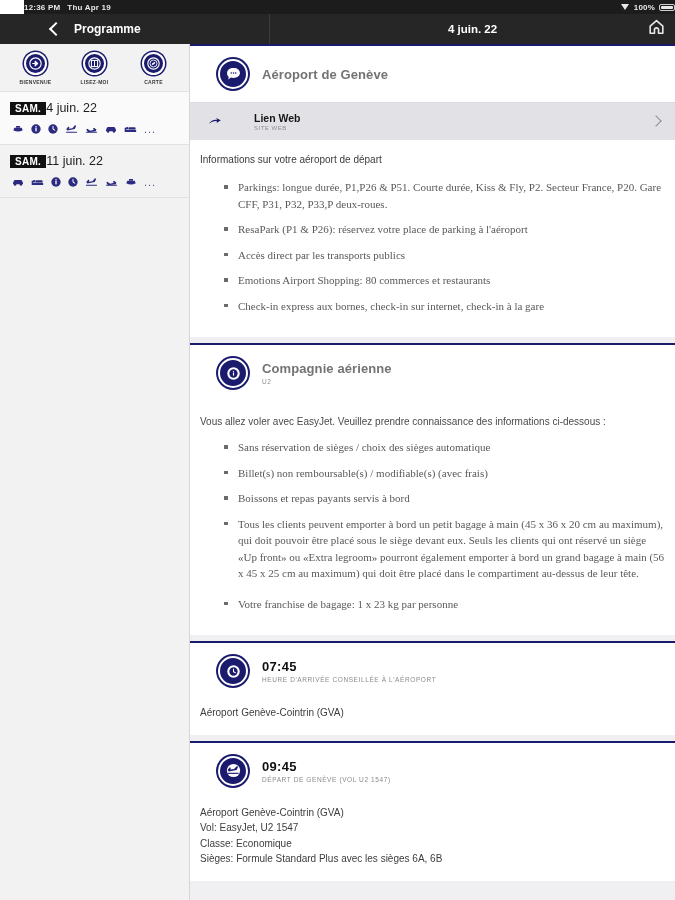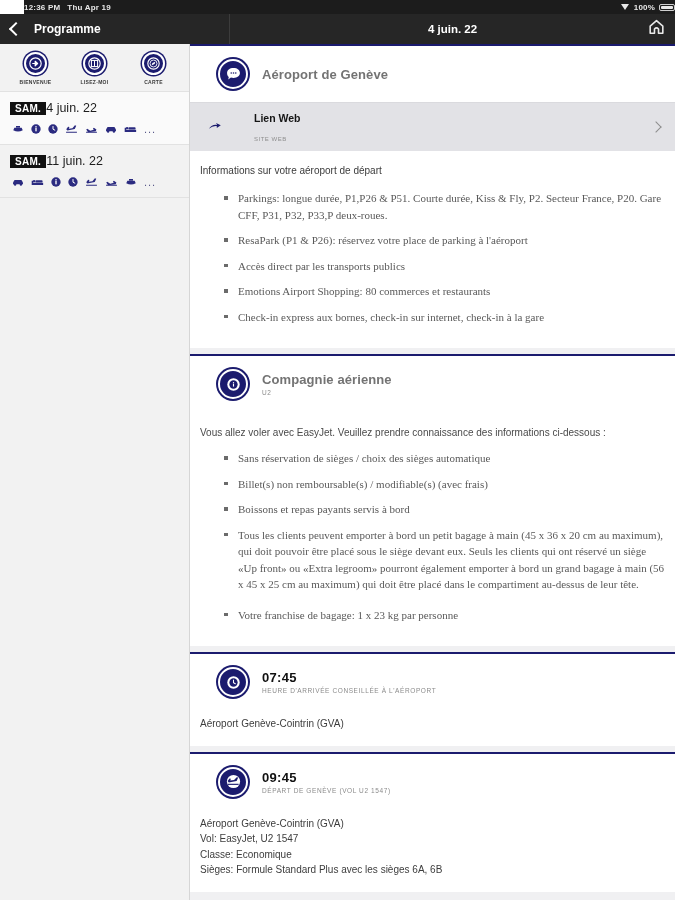--- a/index.html
+++ b/index.html
@@ -28,21 +28,21 @@
     border-top:6px solid #e8e8e8;
   }
   .batt { width: 16px; height: 7px; border: 1px solid #cfcfcf; border-radius: 2px; position: relative; }
   .batt:after { content:""; position:absolute; right:-2.5px; top:2px; width:1.5px; height:3px; background:#cfcfcf; border-radius:0 1px 1px 0;}
   .batt > i { position:absolute; left:1px; top:1px; bottom:1px; right:1px; background:#e8e8e8; border-radius:1px; display:block;}
 
   
   .navbar { height: 30px; background: #262626; display: flex; align-items: stretch; flex: none; }
   .nav-left {
     width: 230px; display: flex; align-items: center; gap: 14px;
-    padding-left: 8px; border-right: 1px solid #3c3c3c;
+    padding-left: 8px; border-right: 1px solid #3c3c3c; margin-left: 40px;
   }
   .back-chev {
     width: 12px; height: 12px; position: relative; cursor: pointer; flex: none;
   }
   .back-chev:before {
     content:""; position:absolute; left:3px; top:1px; width:8px; height:8px;
     border-left: 2.4px solid #fff; border-bottom: 2.4px solid #fff;
     transform: rotate(45deg);
   }
   .nav-title-left { color:#fff; font-size: 12px; font-weight: bold; }
@@ -93,21 +93,21 @@
   }
   .head-txt { display:flex; flex-direction: column; gap: 2px; }
   .head-title { font-size: 13px; font-weight: bold; color:#737373; letter-spacing:.1px; }
   .head-sub { font-size: 6.5px; color:#8b8b8b; letter-spacing:.6px; text-transform: uppercase; }
   .head-time { font-size: 13px; font-weight: bold; color:#111; letter-spacing:.3px; }
 
   .linkrow {
     display:flex; align-items:center; gap: 10px; background:#e2e2e6;
     padding: 9px 14px 9px 18px; cursor:pointer; border-top:1px solid #dadade;
   }
-  .link-texts { display:flex; flex-direction: column; gap:12px; margin-left: 22px;}
+  .link-texts { display:flex; flex-direction: column; gap:1px; margin-left: 22px;}
   .link-title { font-size: 10.5px; font-weight: bold; color:#151515; }
   .link-sub { font-size: 6px; color:#8f8f8f; letter-spacing:.5px; }
   .chev-right { margin-left:auto; width:9px; height:9px; position:relative; }
   .chev-right:before {
     content:""; position:absolute; left:0; top:0; width:7px; height:7px;
     border-right: 1.6px solid #8d8d8d; border-top: 1.6px solid #8d8d8d;
     transform: rotate(45deg);
   }
 
   .section-title { font-size: 10px; color:#3b3b3b; padding: 14px 0 4px 10px; }

